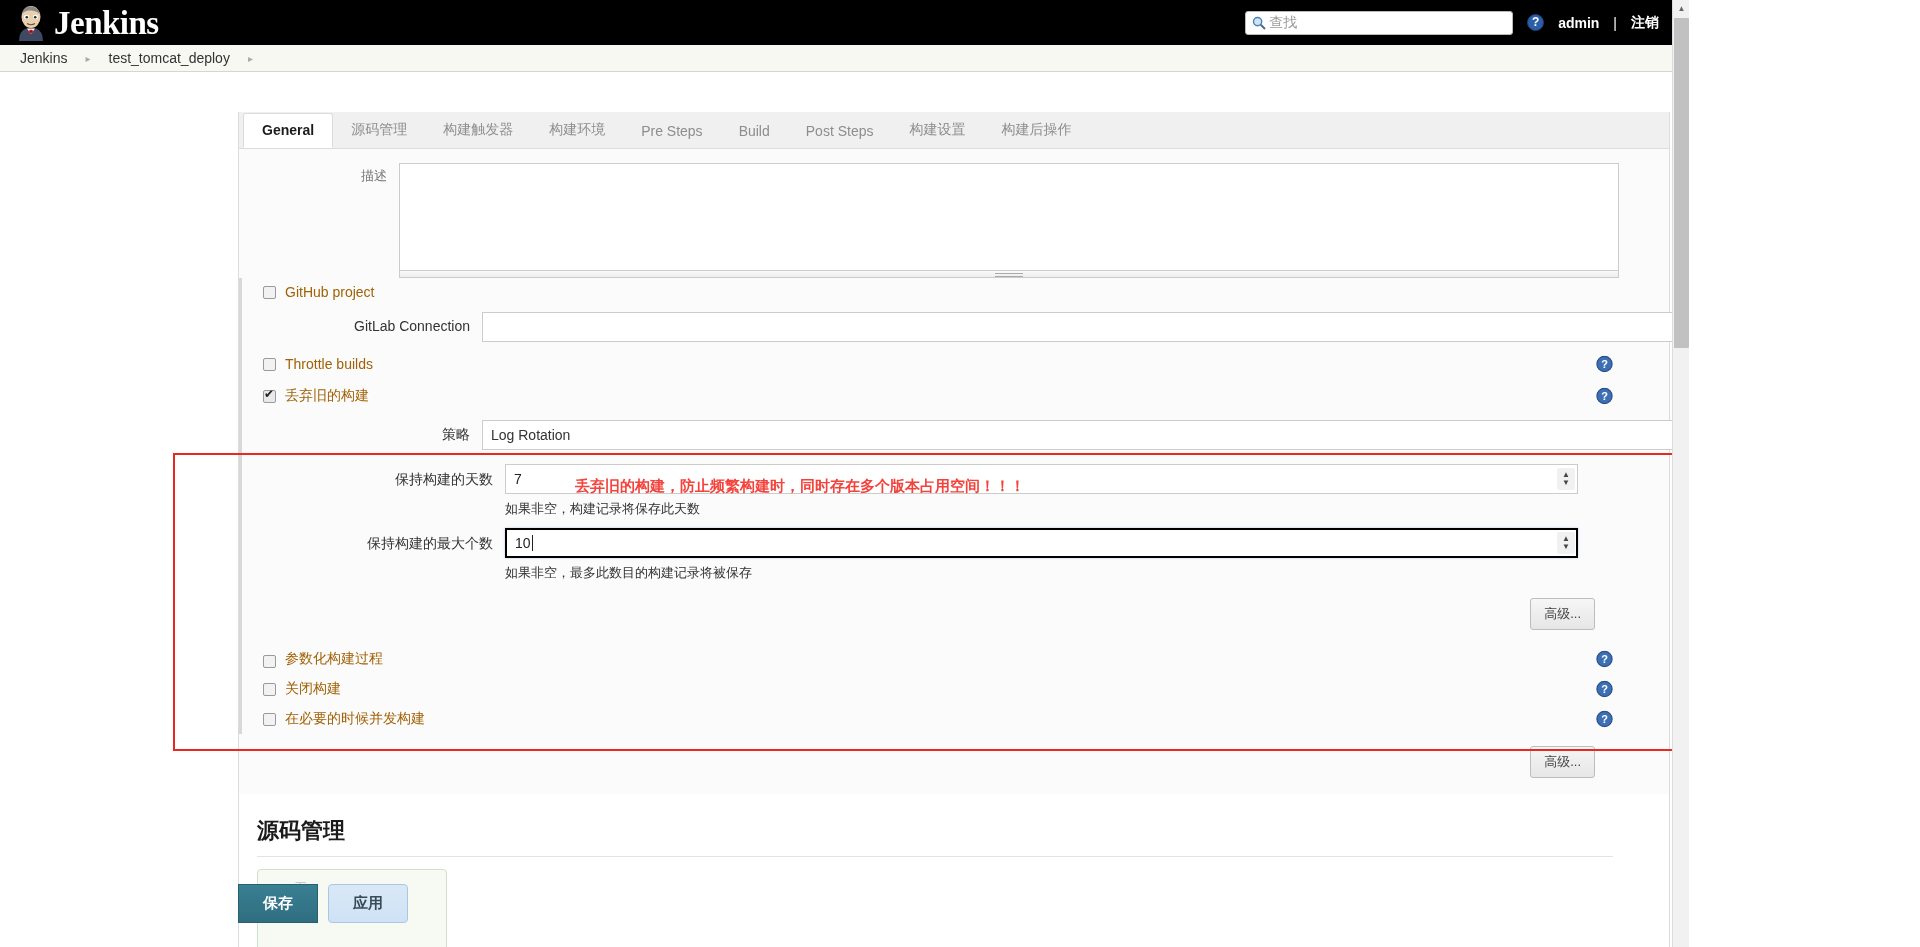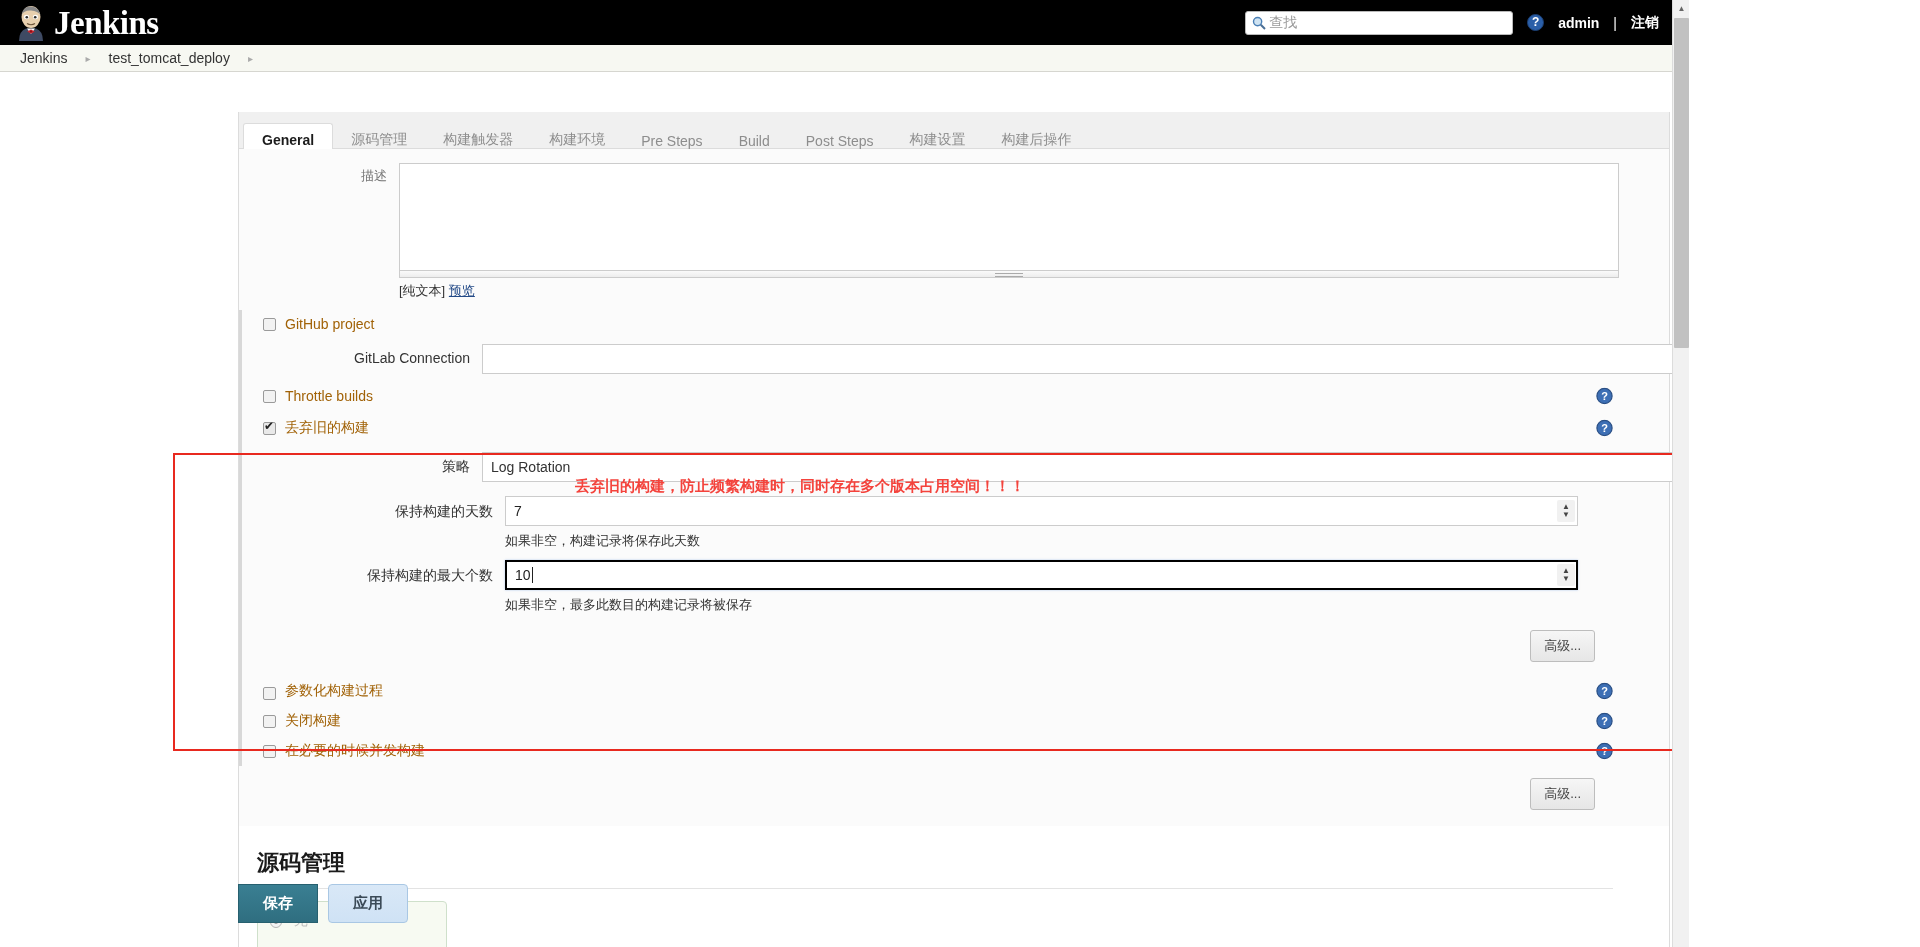--- a/index.html
+++ b/index.html
@@ -64,21 +64,21 @@
     border-top: none;
     position: relative;
   }
   .tabbar {
     height: 37px; background: #f0f0f0; border-bottom: 1px solid #dcdcdc;
     display: flex; align-items: flex-end; padding-left: 4px;
     position: relative;
   }
   .tab {
     font-size: 14px; color: #8d8d8d; padding: 8px 18px 9px 18px;
-    cursor: pointer; position: relative; top: 10px; white-space: nowrap;
+    cursor: pointer; position: relative; top: 0; white-space: nowrap;
   }
   .tab.active {
     color: #1b1b1b; font-weight: bold; background: #fff;
     border: 1px solid #dcdcdc; border-bottom: 1px solid #fff;
     border-radius: 3px 3px 0 0;
   }
 
   .form-area { background: #fff; padding: 0; position: relative; }
 
   .row { display: flex; position: relative; min-height: 28px; }
@@ -294,24 +294,20 @@
         <div class="tab">构建后操作</div>
       </div>
 
       <div class="form-area">
 
         <div class="desc-block">
           <div class="desc-label">描述</div>
           <div class="desc-right">
             <textarea class="desc-ta" value="" style=""></textarea>
             <div class="desc-grip"></div>
-            <div class="plain-line">
-              <span>[纯文本]</span>
-              <a href="#">预览</a>
-            </div>
           </div>
         </div>
 
         <div class="cbrow leftbar" style="padding-left:21px;">
           <span class="cb"></span>
           <span class="cb-label">GitHub project</span>
         </div>
 
         <div class="row leftbar" style="background:#fbfbfb; padding:6px 0 8px 0;">
           <div class="lbl" style="width:240px; flex:0 0 240px;">GitLab Connection</div>

